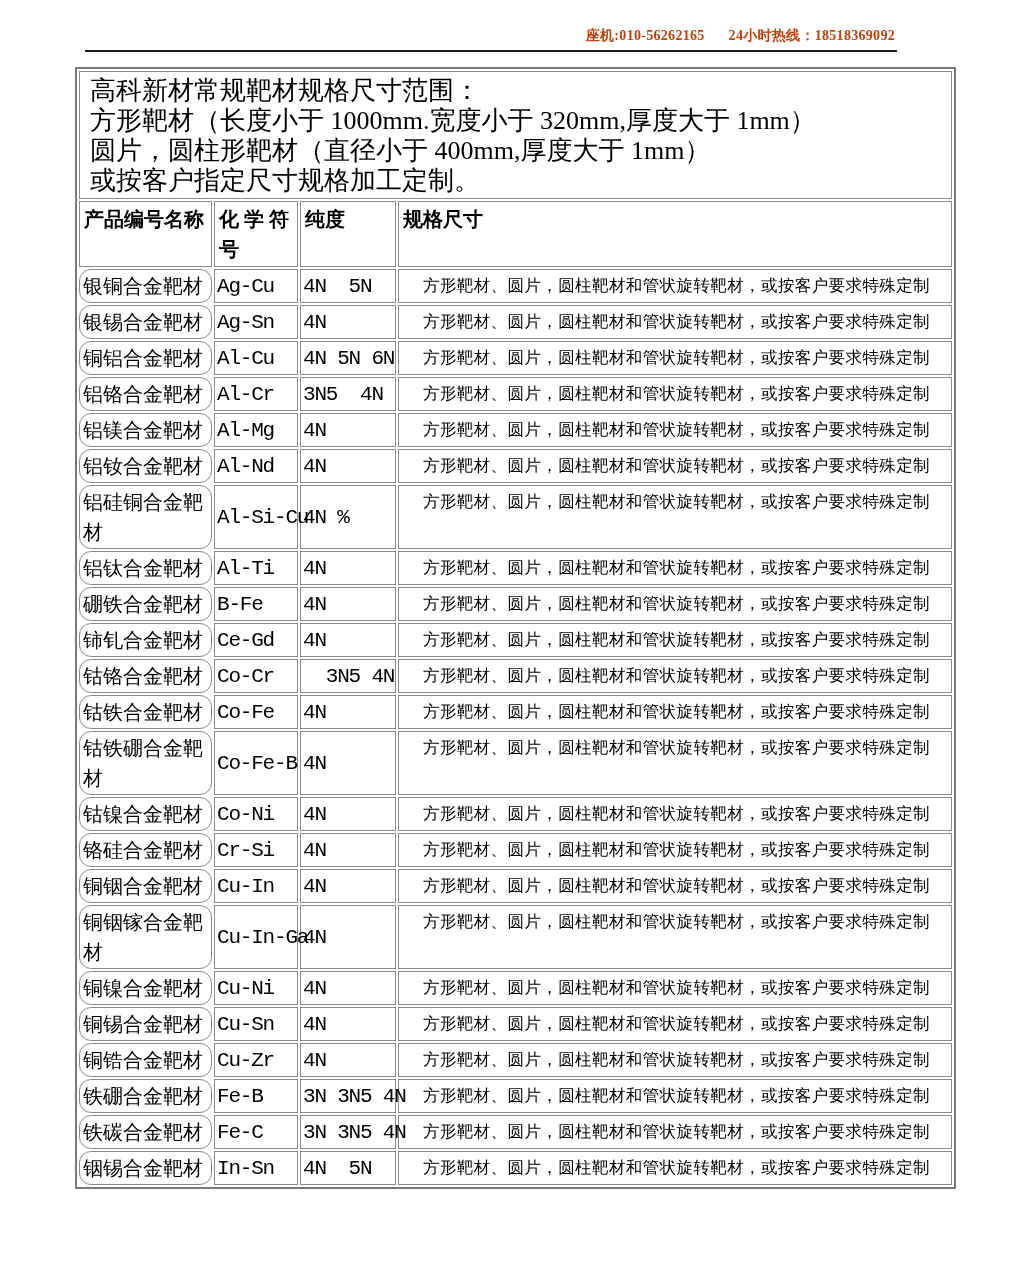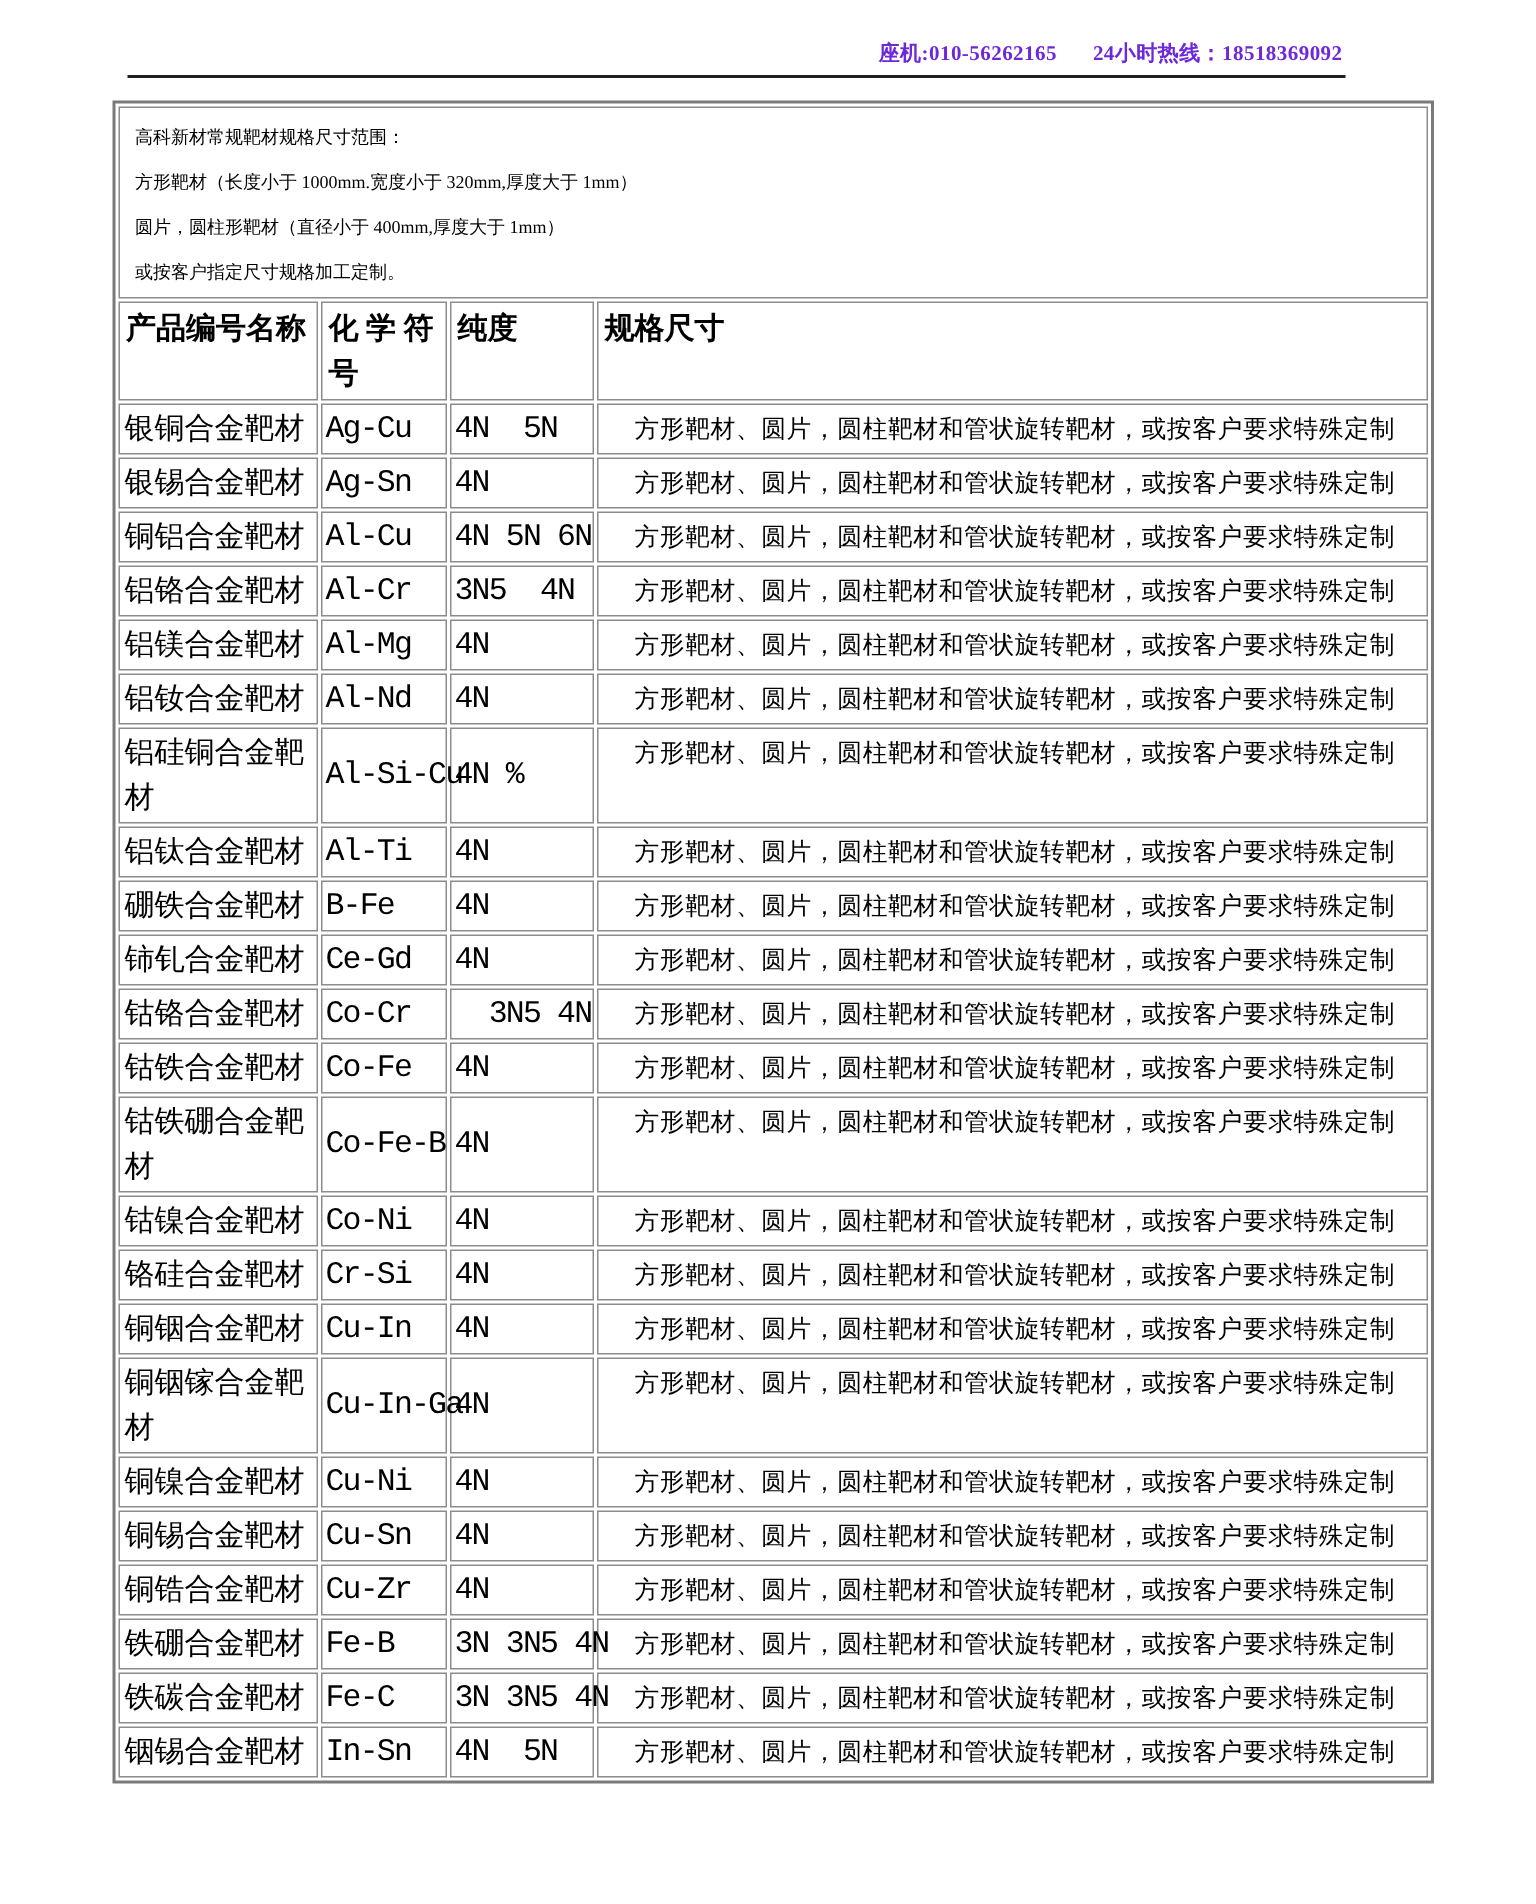--- a/index.html
+++ b/index.html
@@ -4,47 +4,48 @@
 <style>
   html,body{margin:0;padding:0;}
   body{
     width:1024px;height:1269px;overflow:hidden;position:relative;
     background:#ffffff;color:#000;
     font-family:"Liberation Serif","DejaVu Serif",serif;
   }
   
   .contact{
     position:absolute;top:27px;right:129px;
-    font-size:14px;font-weight:bold;color:#6d28d9;letter-spacing:.3px;
+    font-size:14px;font-weight:bold;color:#c2410c;letter-spacing:.3px;
     white-space:nowrap;
   }
   .contact .hotline{margin-left:24px;}
   .header-rule{
     position:absolute;left:85px;top:50px;width:812px;height:2px;background:#1f1f1f;
   }
   
   .table-wrap{position:absolute;left:75px;top:67px;width:881px;}
   table{
     width:100%;table-layout:fixed;
     border-collapse:separate;border-spacing:2px;
     border:2px solid #7a7a7a;background:#fff;
   }
   td,th{border:1px solid #8c8c8c;background:#fff;overflow:visible;}
   
-  .intro-cell{padding:4px 10px 2px 10px;font-size:12px;line-height:30px;vertical-align:top;}
+  .intro-cell{padding:4px 10px 2px 10px;font-size:26px;line-height:30px;vertical-align:top;}
   .intro-line{white-space:nowrap;}
   
   th{
     font-size:20px;font-weight:bold;text-align:left;vertical-align:top;
     padding:2px 4px;line-height:30px;height:60px;
   }
   
   .c-name{
     font-size:20px;line-height:30px;padding:1px 3px;vertical-align:middle;
     word-break:break-all;
+    border-radius:12px;
   }
   .c-sym,.c-pur{
     font-family:"Liberation Mono","DejaVu Sans Mono",monospace;
     font-size:21px;letter-spacing:-1.2px;
     white-space:pre;vertical-align:middle;padding:0 2px;
   }
   .c-spec{
     font-size:16.5px;letter-spacing:.4px;line-height:26px;
     white-space:nowrap;vertical-align:top;padding:3px 2px 0 5px;text-align:center;
   }

